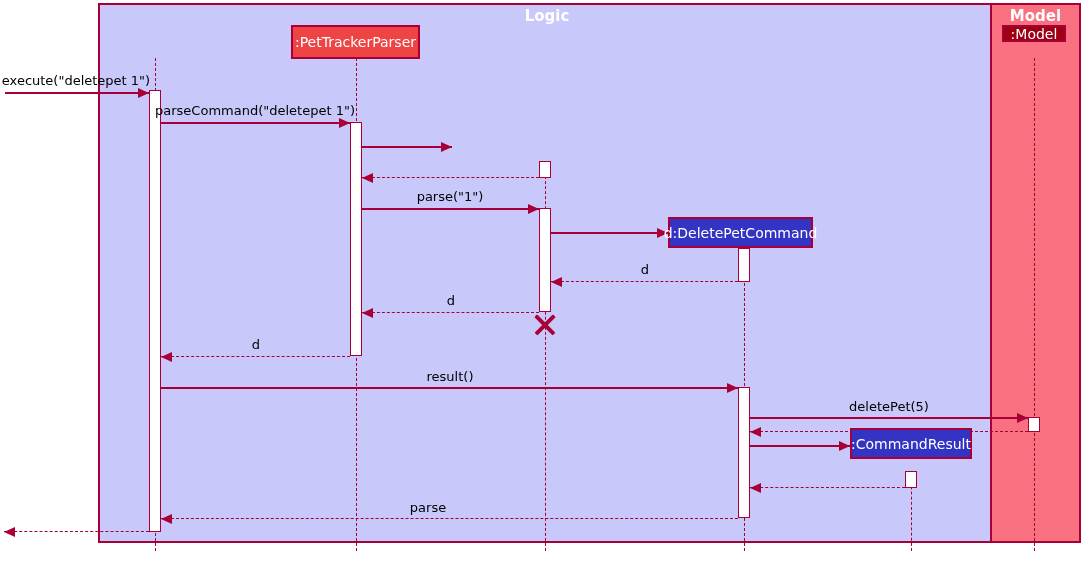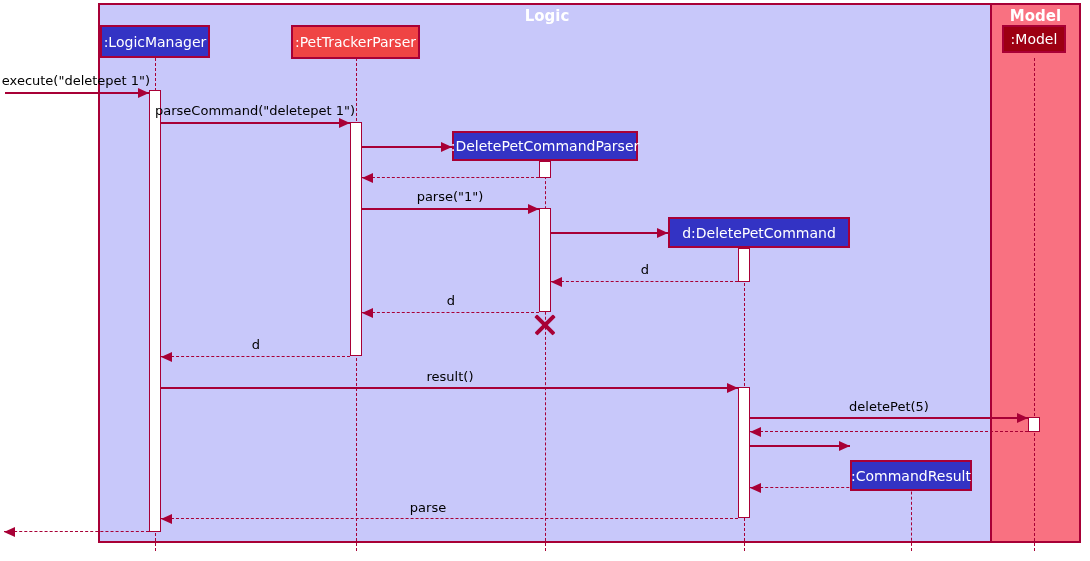--- a/index.html
+++ b/index.html
@@ -96,23 +96,21 @@
     <div class="arrowhead left" style="left: 750px; top: 427px;"></div>
     <div class="msg-line-solid" style="left: 750px; top: 445px; width: 100px;"></div>
     <div class="arrowhead right" style="left: 839px; top: 441px;"></div>
     <div class="msg-line-dashed" style="left: 750px; top: 487px; width: 155px;"></div>
     <div class="arrowhead left" style="left: 750px; top: 483px;"></div>
     <div class="msg-line-dashed" style="left: 161px; top: 518px; width: 577px;"></div>
     <div class="arrowhead left" style="left: 161px; top: 514px;"></div>
     <div class="msg-label" style="left: 428px; top: 500px;">parse</div>
     <div class="msg-line-dashed" style="left: 4px; top: 531px; width: 145px;"></div>
     <div class="arrowhead left" style="left: 4px; top: 527px;"></div>
-    <div class="participant" style="left: 100px; top: 25px; width: 110px; height: 33px; background: rgb(51, 51, 196);">:LogicManager</div>
     <div class="participant" style="left: 291px; top: 25px; width: 129px; height: 34px; background: #ef4444;">:PetTrackerParser</div>
-    <div class="participant" style="left: 452px; top: 131px; width: 186px; height: 30px; background: rgb(51, 51, 196);">:DeletePetCommandParser</div>
-    <div class="participant" style="left: 668px; top: 217px; width: 182px; height: 31px; background: rgb(51, 51, 196);">d:DeletePetCommand</div>
-    <div class="participant" style="left: 850px; top: 460px; width: 122px; height: 31px; background: rgb(51, 51, 196); text-align: right;">:CommandResult</div>
-    <div class="participant" style="left: 1002px; top: 25px; width: 64px; height: 28px; background: rgb(157, 0, 18);">:Model</div>
+    <div class="participant" style="left: 668px; top: 217px; width: 145px; height: 31px; background: rgb(51, 51, 196);">d:DeletePetCommand</div>
+    <div class="participant" style="left: 850px; top: 428px; width: 122px; height: 31px; background: rgb(51, 51, 196); text-align: right;">:CommandResult</div>
+    <div class="participant" style="left: 1002px; top: 25px; width: 64px; height: 17px; background: rgb(157, 0, 18);">:Model</div>
     <div class="destroy" style="left: 533px; top: 313px;">
       <div class="bar a"></div>
       <div class="bar b"></div>
     </div>
   </div>
 
 </body></html>

